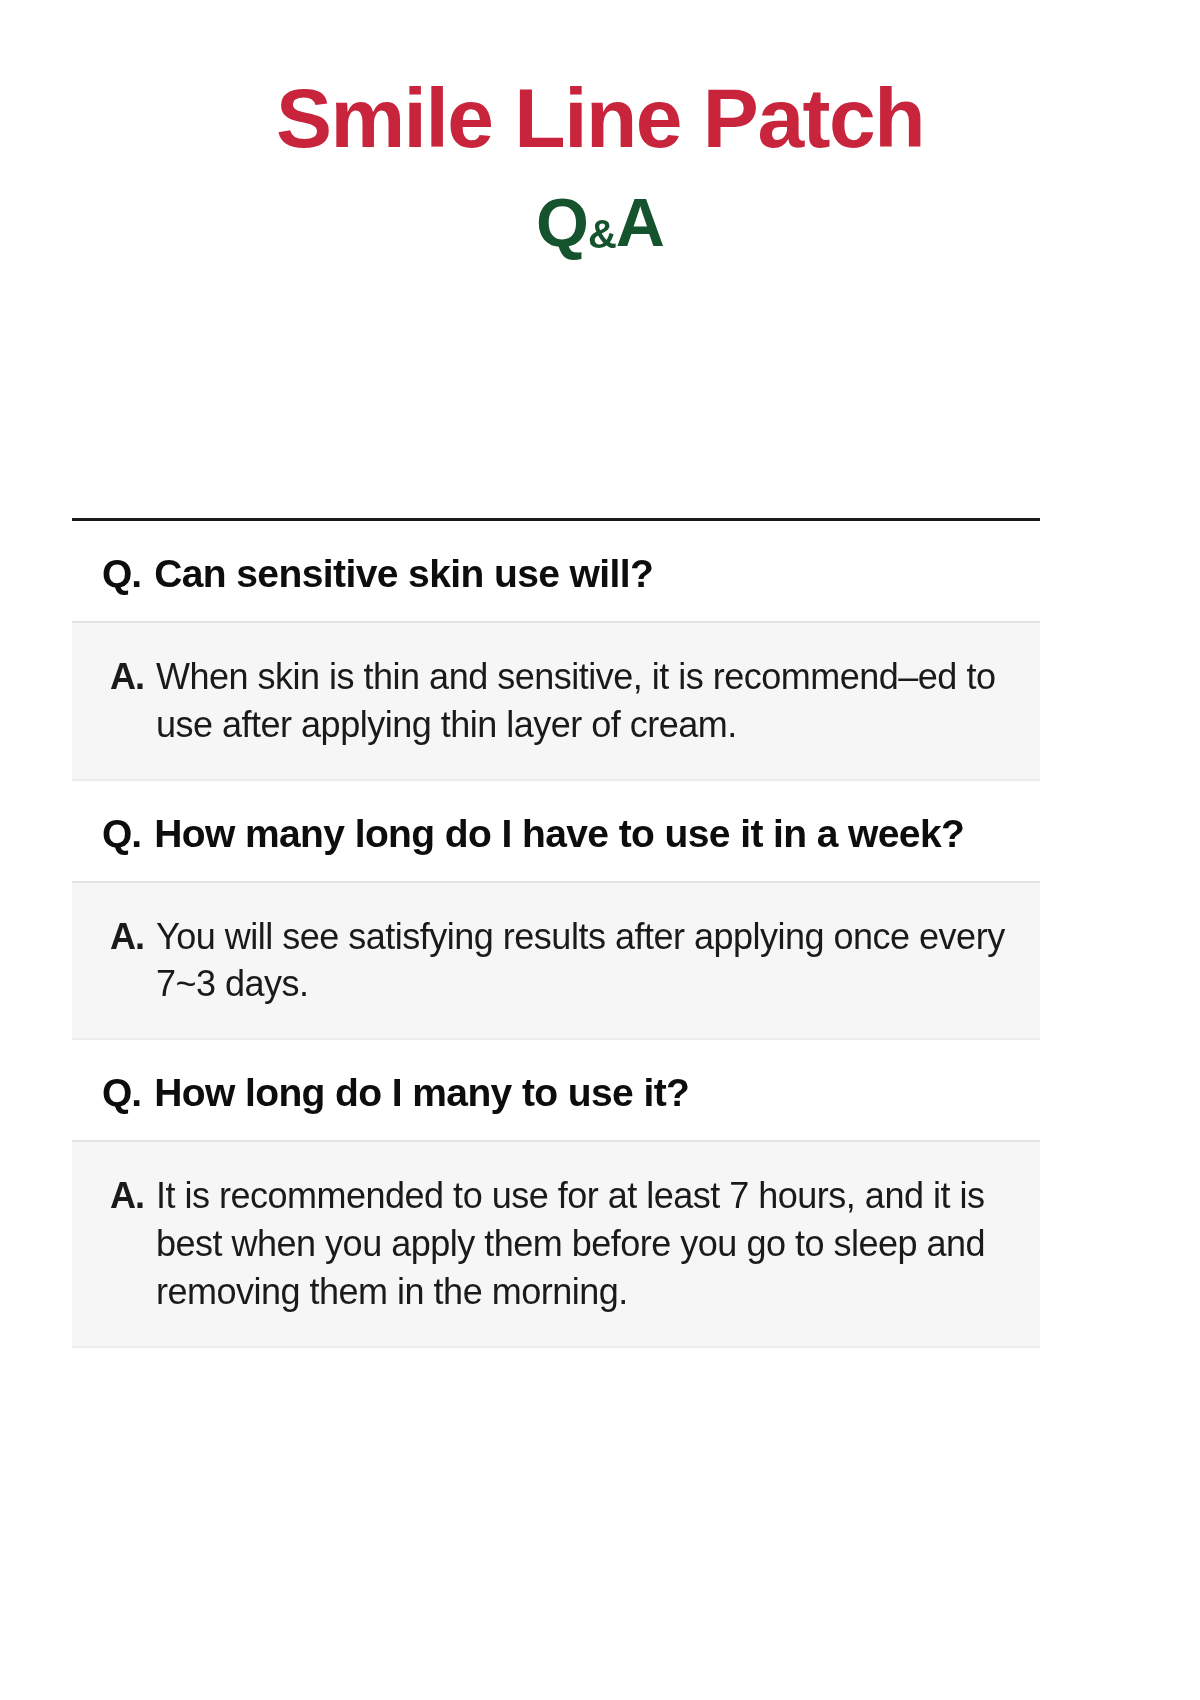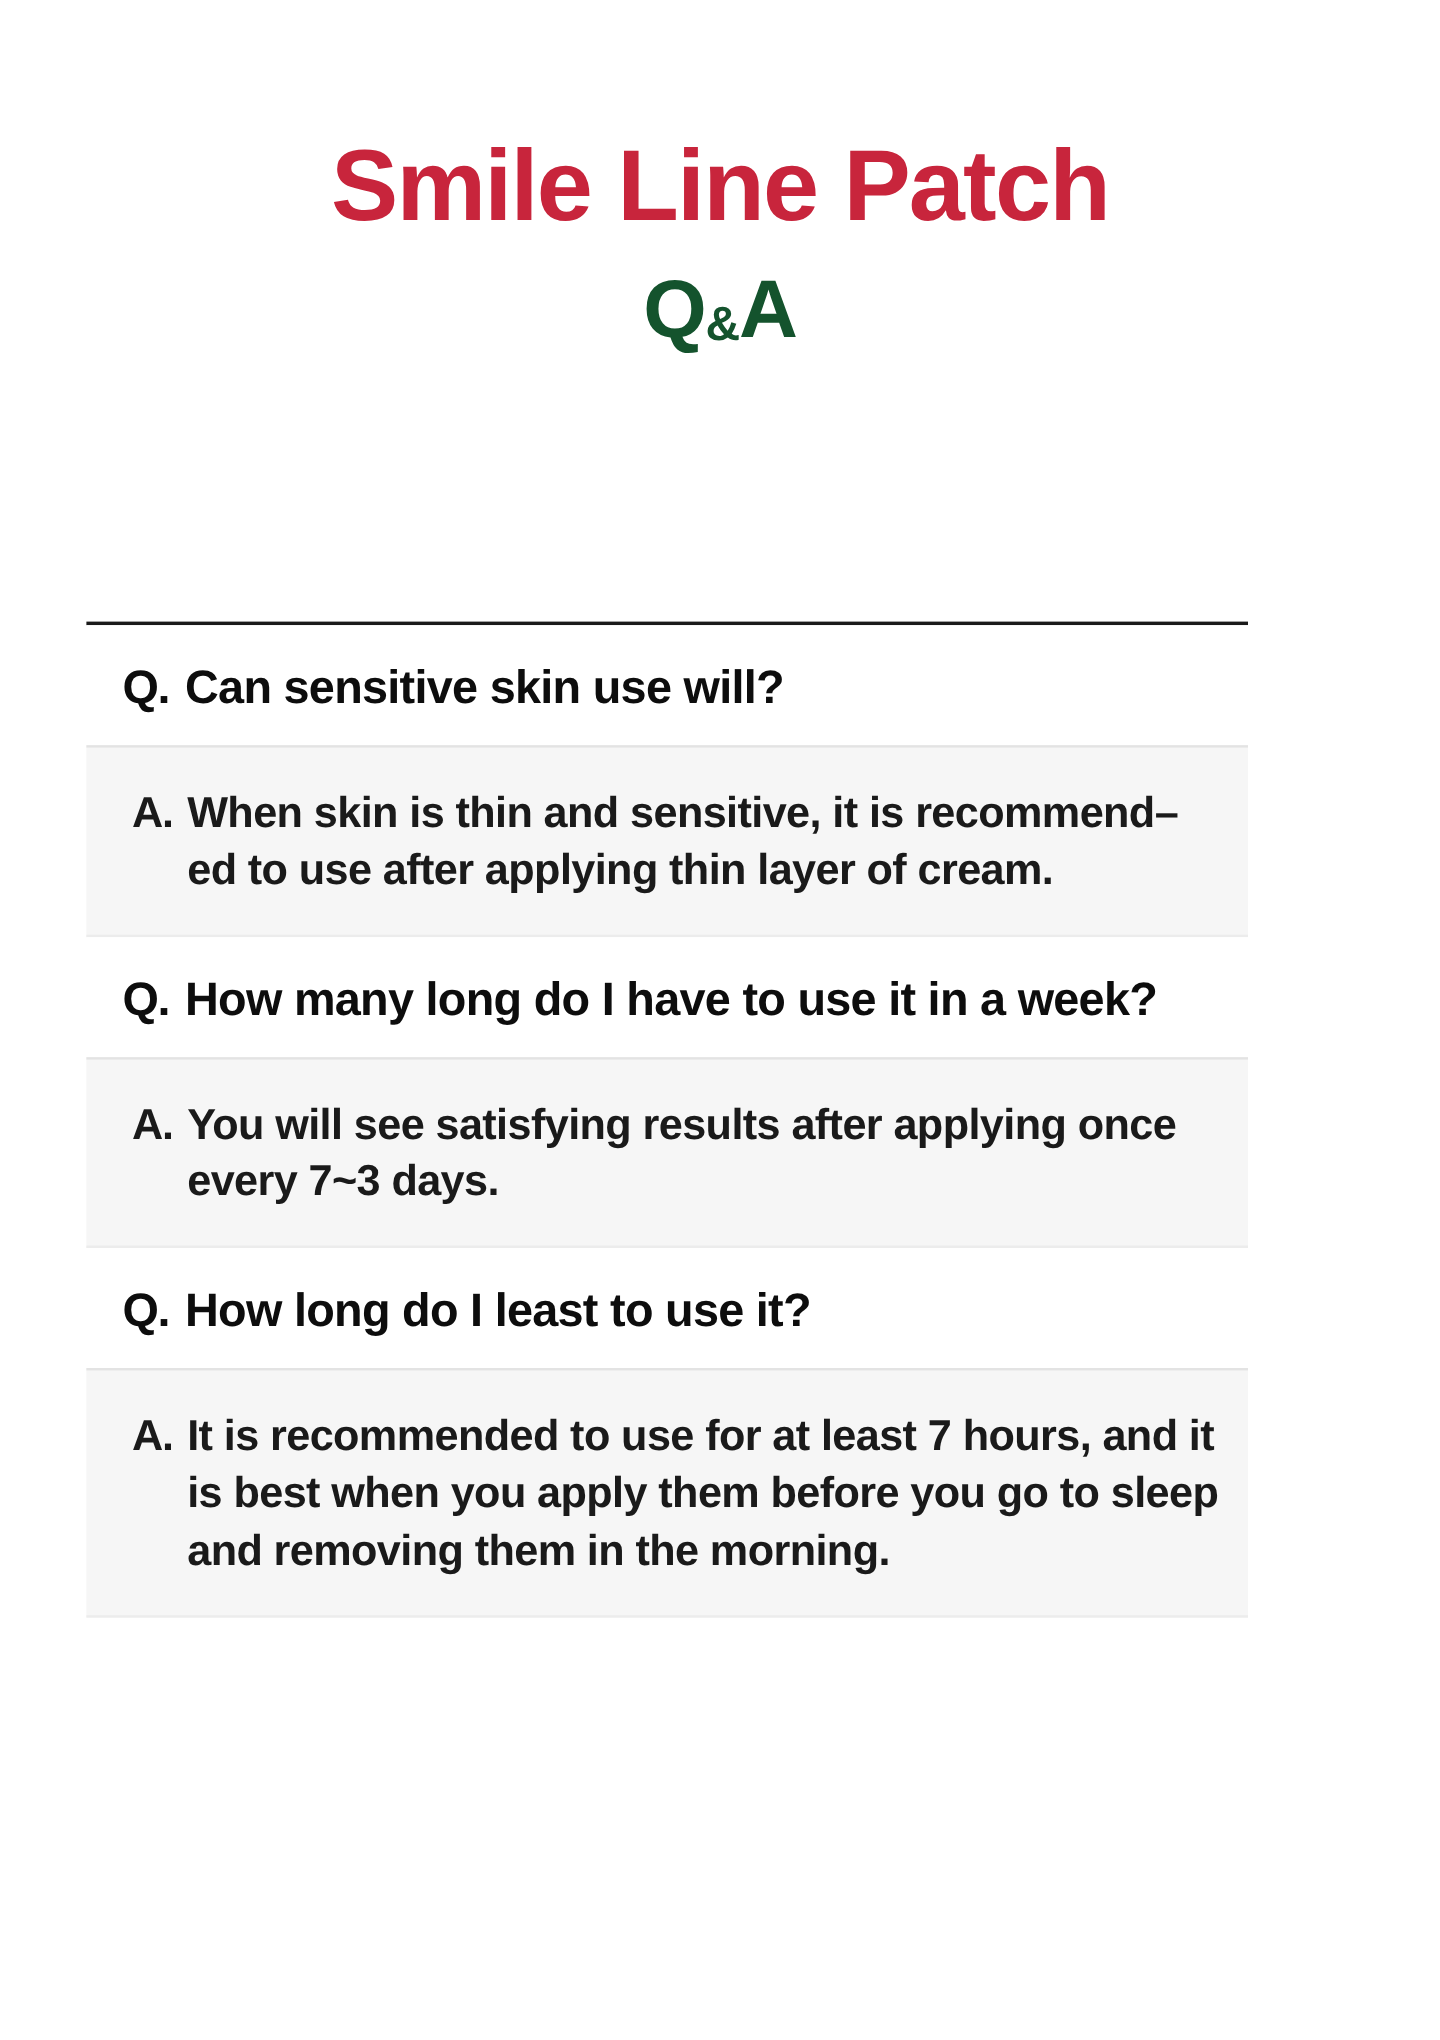--- a/index.html
+++ b/index.html
@@ -17,21 +17,21 @@
   .page {
     width: 1200px;
     height: 1700px;
     background: #ffffff;
     position: relative;
     box-sizing: border-box;
   }
 
   
   .header {
-    padding-top: 112px;
+    padding-top: 76px;
     text-align: center;
   }
   .product-title {
     color: #C8253C;
     font-size: 84px;
     font-weight: 700;
     line-height: 1.0;
     letter-spacing: -1.5px;
     margin: 0;
     white-space: nowrap;
@@ -109,21 +109,21 @@
     align-items: flex-start;
   }
   .a-marker {
     font-weight: 600;
     flex: 0 0 auto;
     padding-right: 12px;
     white-space: nowrap;
     letter-spacing: -1px;
   }
   .a-text {
-    font-weight: 700;
+    font-weight: 400;
     flex: 1 1 auto;
     letter-spacing: -0.5px;
   }
 </style>
 </head>
 <body>
 
 <div class="page">
 
   <div class="header">
@@ -155,21 +155,21 @@
       </div>
       <div class="answer">
         <span class="a-marker">A.</span>
         <span class="a-text">You will see satisfying results after applying once every 7~3 days.</span>
       </div>
     </div>
 
     <div class="qa-block">
       <div class="question">
         <span class="q-marker">Q.</span>
-        <span class="q-text">How long do I least to use it?</span>
+        <span class="q-text">How long do I many to use it?</span>
       </div>
       <div class="answer">
         <span class="a-marker">A.</span>
         <span class="a-text">It is recommended to use for at least 7 hours, and it is best when you apply them before you go to sleep and removing them in the morning.</span>
       </div>
     </div>
 
   </div>
 </div>
 

